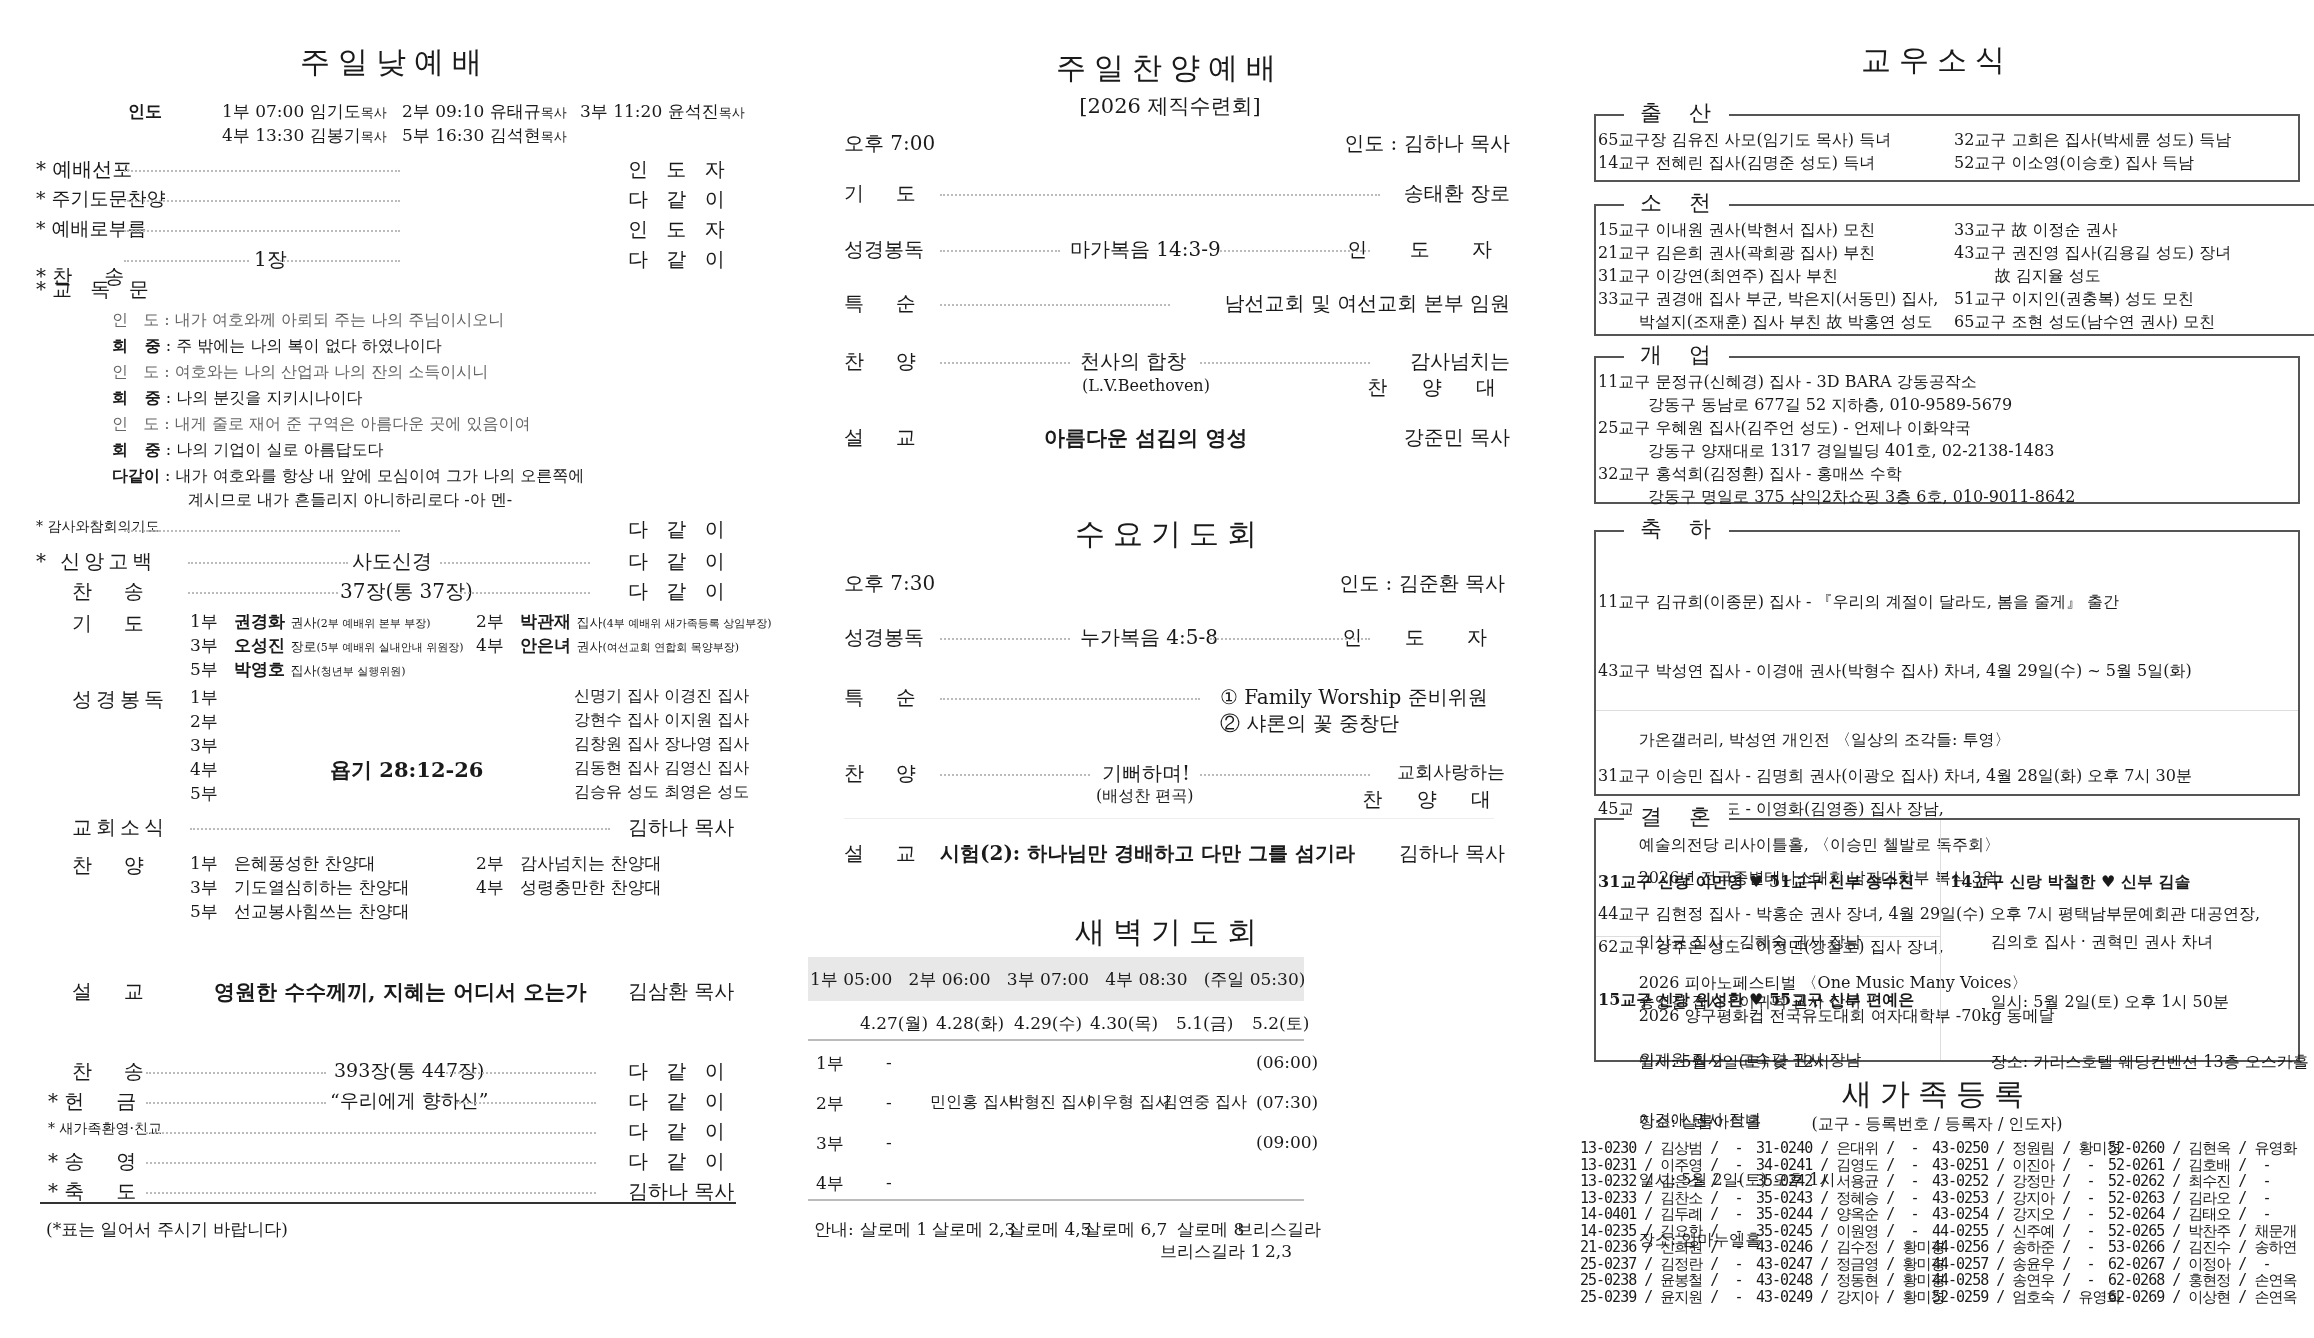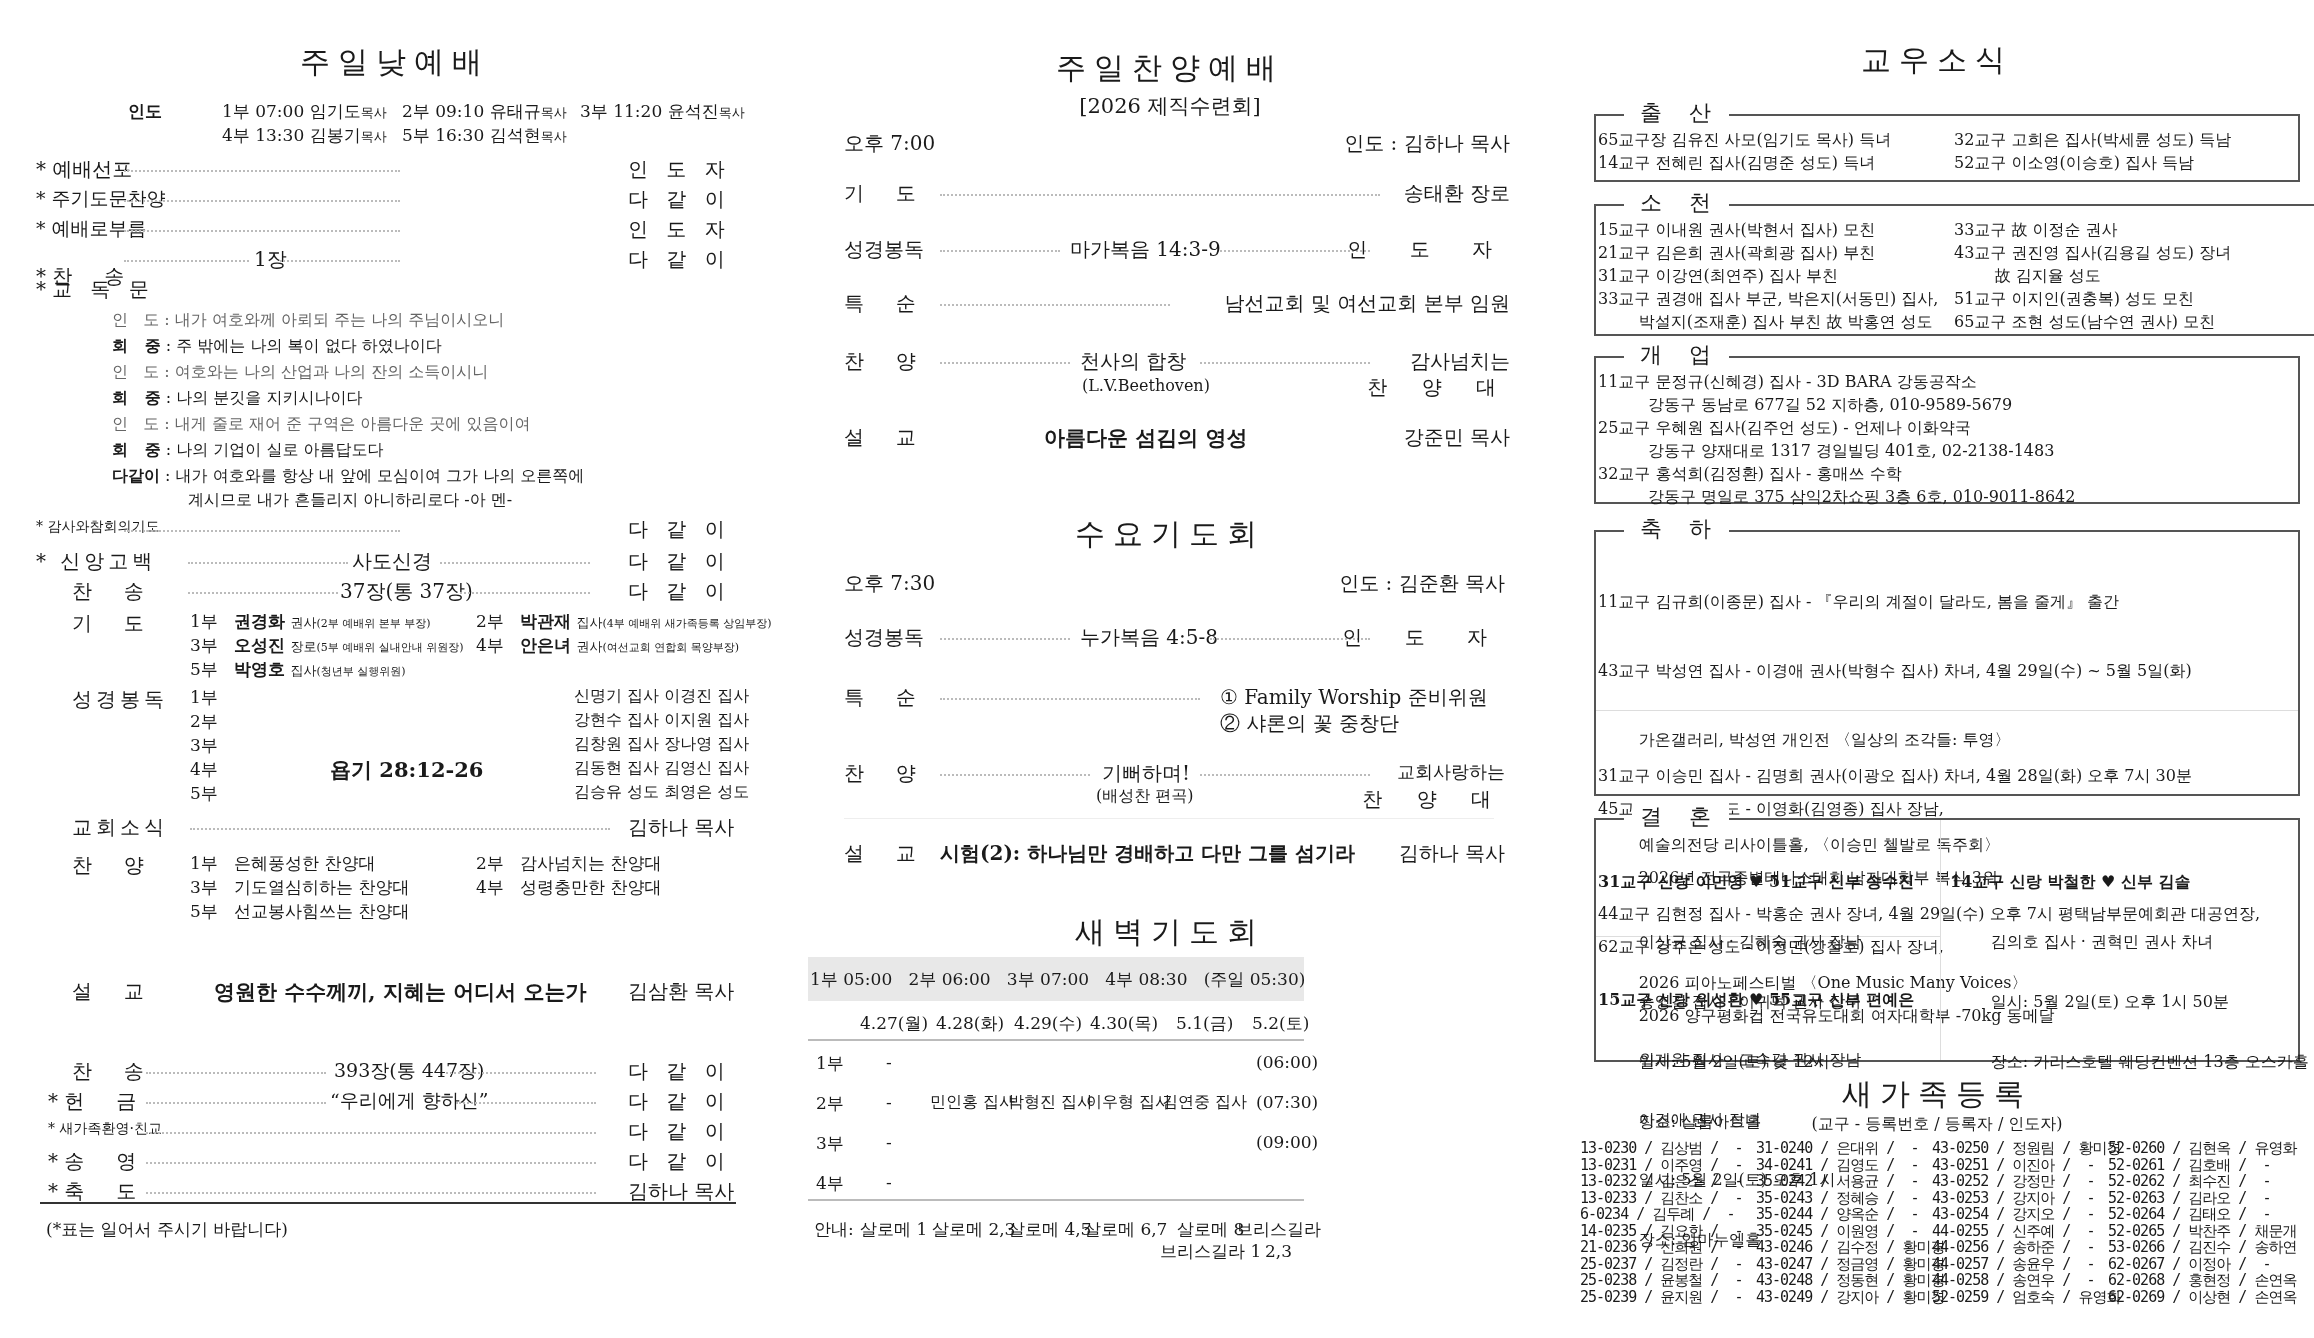--- a/index.html
+++ b/index.html
@@ -376,18 +376,18 @@
       <div class="bold">14교구 신랑 박철한 ♥ 신부 김솔</div>
       <div>        김의호 집사 · 권혁민 권사 차녀</div>
       <div>        일시: 5월 2일(토) 오후 1시 50분</div>
       <div>        장소: 카리스호텔 웨딩컨벤션 13층 오스카홀</div>
     </div>
   </div>
 
   <div class="title" style="top:1074px;">새가족등록</div>
   <div class="abs" style="left:0; right:0; top:1114px; text-align:center; font-size:16px;">(교구 - 등록번호 / 등록자 / 인도자)</div>
   <div>
-    <div class="reg" style="left:20px; top:1140px;"><div>13-0230 / 김상범 /  -</div><div>13-0231 / 이주영 /  -</div><div>13-0232 / 김은소 /  -</div><div>13-0233 / 김찬소 /  -</div><div>6-0234 / 김두례 /  -</div><div>14-0235 / 김요한 /  -</div><div>21-0236 / 신희원 /  -</div><div>25-0237 / 김정란 /  -</div><div>25-0238 / 윤봉철 /  -</div><div>25-0239 / 윤지원 /  -</div></div>
+    <div class="reg" style="left:20px; top:1140px;"><div>13-0230 / 김상범 /  -</div><div>13-0231 / 이주영 /  -</div><div>13-0232 / 김은소 /  -</div><div>13-0233 / 김찬소 /  -</div><div>14-0401 / 김두례 /  -</div><div>14-0235 / 김요한 /  -</div><div>21-0236 / 신희원 /  -</div><div>25-0237 / 김정란 /  -</div><div>25-0238 / 윤봉철 /  -</div><div>25-0239 / 윤지원 /  -</div></div>
     <div class="reg" style="left:196px; top:1140px;"><div>31-0240 / 은대위 /  -</div><div>34-0241 / 김영도 /  -</div><div>35-0242 / 서용균 /  -</div><div>35-0243 / 정혜승 /  -</div><div>35-0244 / 양옥순 /  -</div><div>35-0245 / 이원영 /  -</div><div>43-0246 / 김수정 / 황미경</div><div>43-0247 / 정금영 / 황미경</div><div>43-0248 / 정동현 / 황미경</div><div>43-0249 / 강지아 / 황미경</div></div>
     <div class="reg" style="left:372px; top:1140px;"><div>43-0250 / 정원림 / 황미경</div><div>43-0251 / 이진아 /  -</div><div>43-0252 / 강정만 /  -</div><div>43-0253 / 강지아 /  -</div><div>43-0254 / 강지오 /  -</div><div>44-0255 / 신주예 /  -</div><div>44-0256 / 송하준 /  -</div><div>44-0257 / 송윤우 /  -</div><div>44-0258 / 송연우 /  -</div><div>52-0259 / 엄호숙 / 유영화</div></div>
     <div class="reg" style="left:548px; top:1140px;"><div>52-0260 / 김현옥 / 유영화</div><div>52-0261 / 김호배 /  -</div><div>52-0262 / 최수진 /  -</div><div>52-0263 / 김라오 /  -</div><div>52-0264 / 김태오 /  -</div><div>52-0265 / 박찬주 / 채문개</div><div>53-0266 / 김진수 / 송하연</div><div>62-0267 / 이정아 /  -</div><div>62-0268 / 홍현정 / 손연옥</div><div>62-0269 / 이상현 / 손연옥</div></div>
   </div>
 </div>
 
 </body></html>

